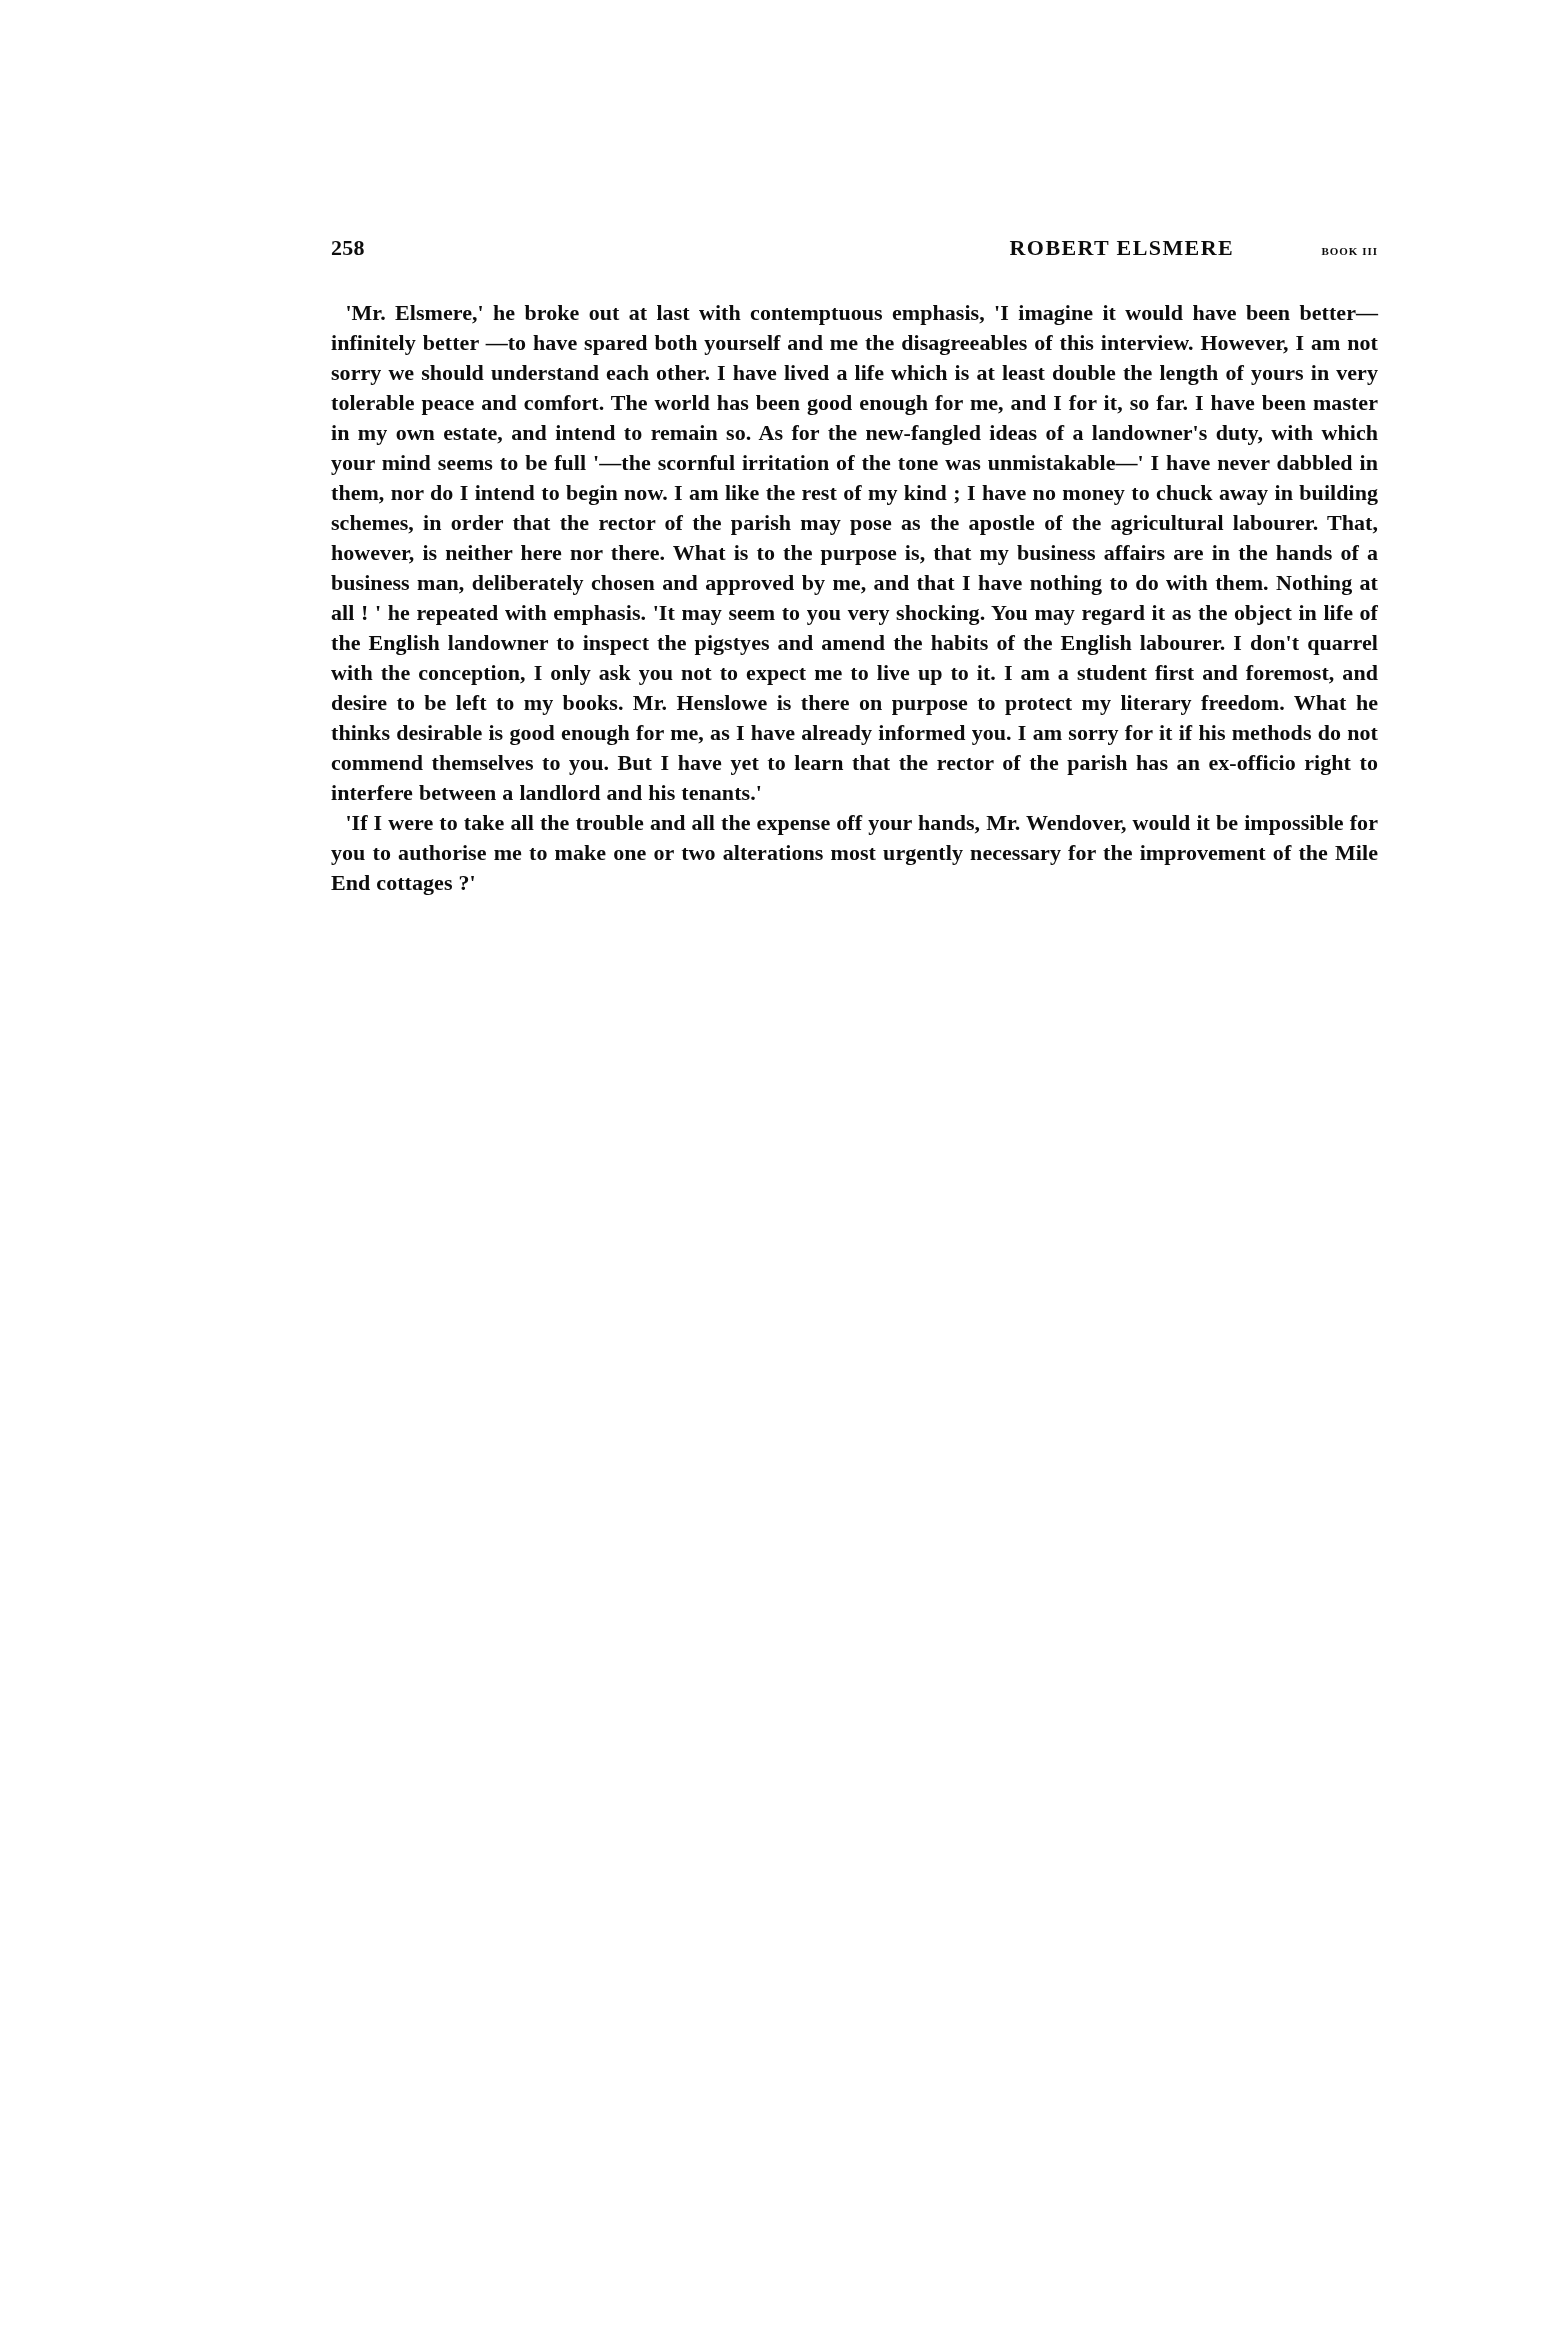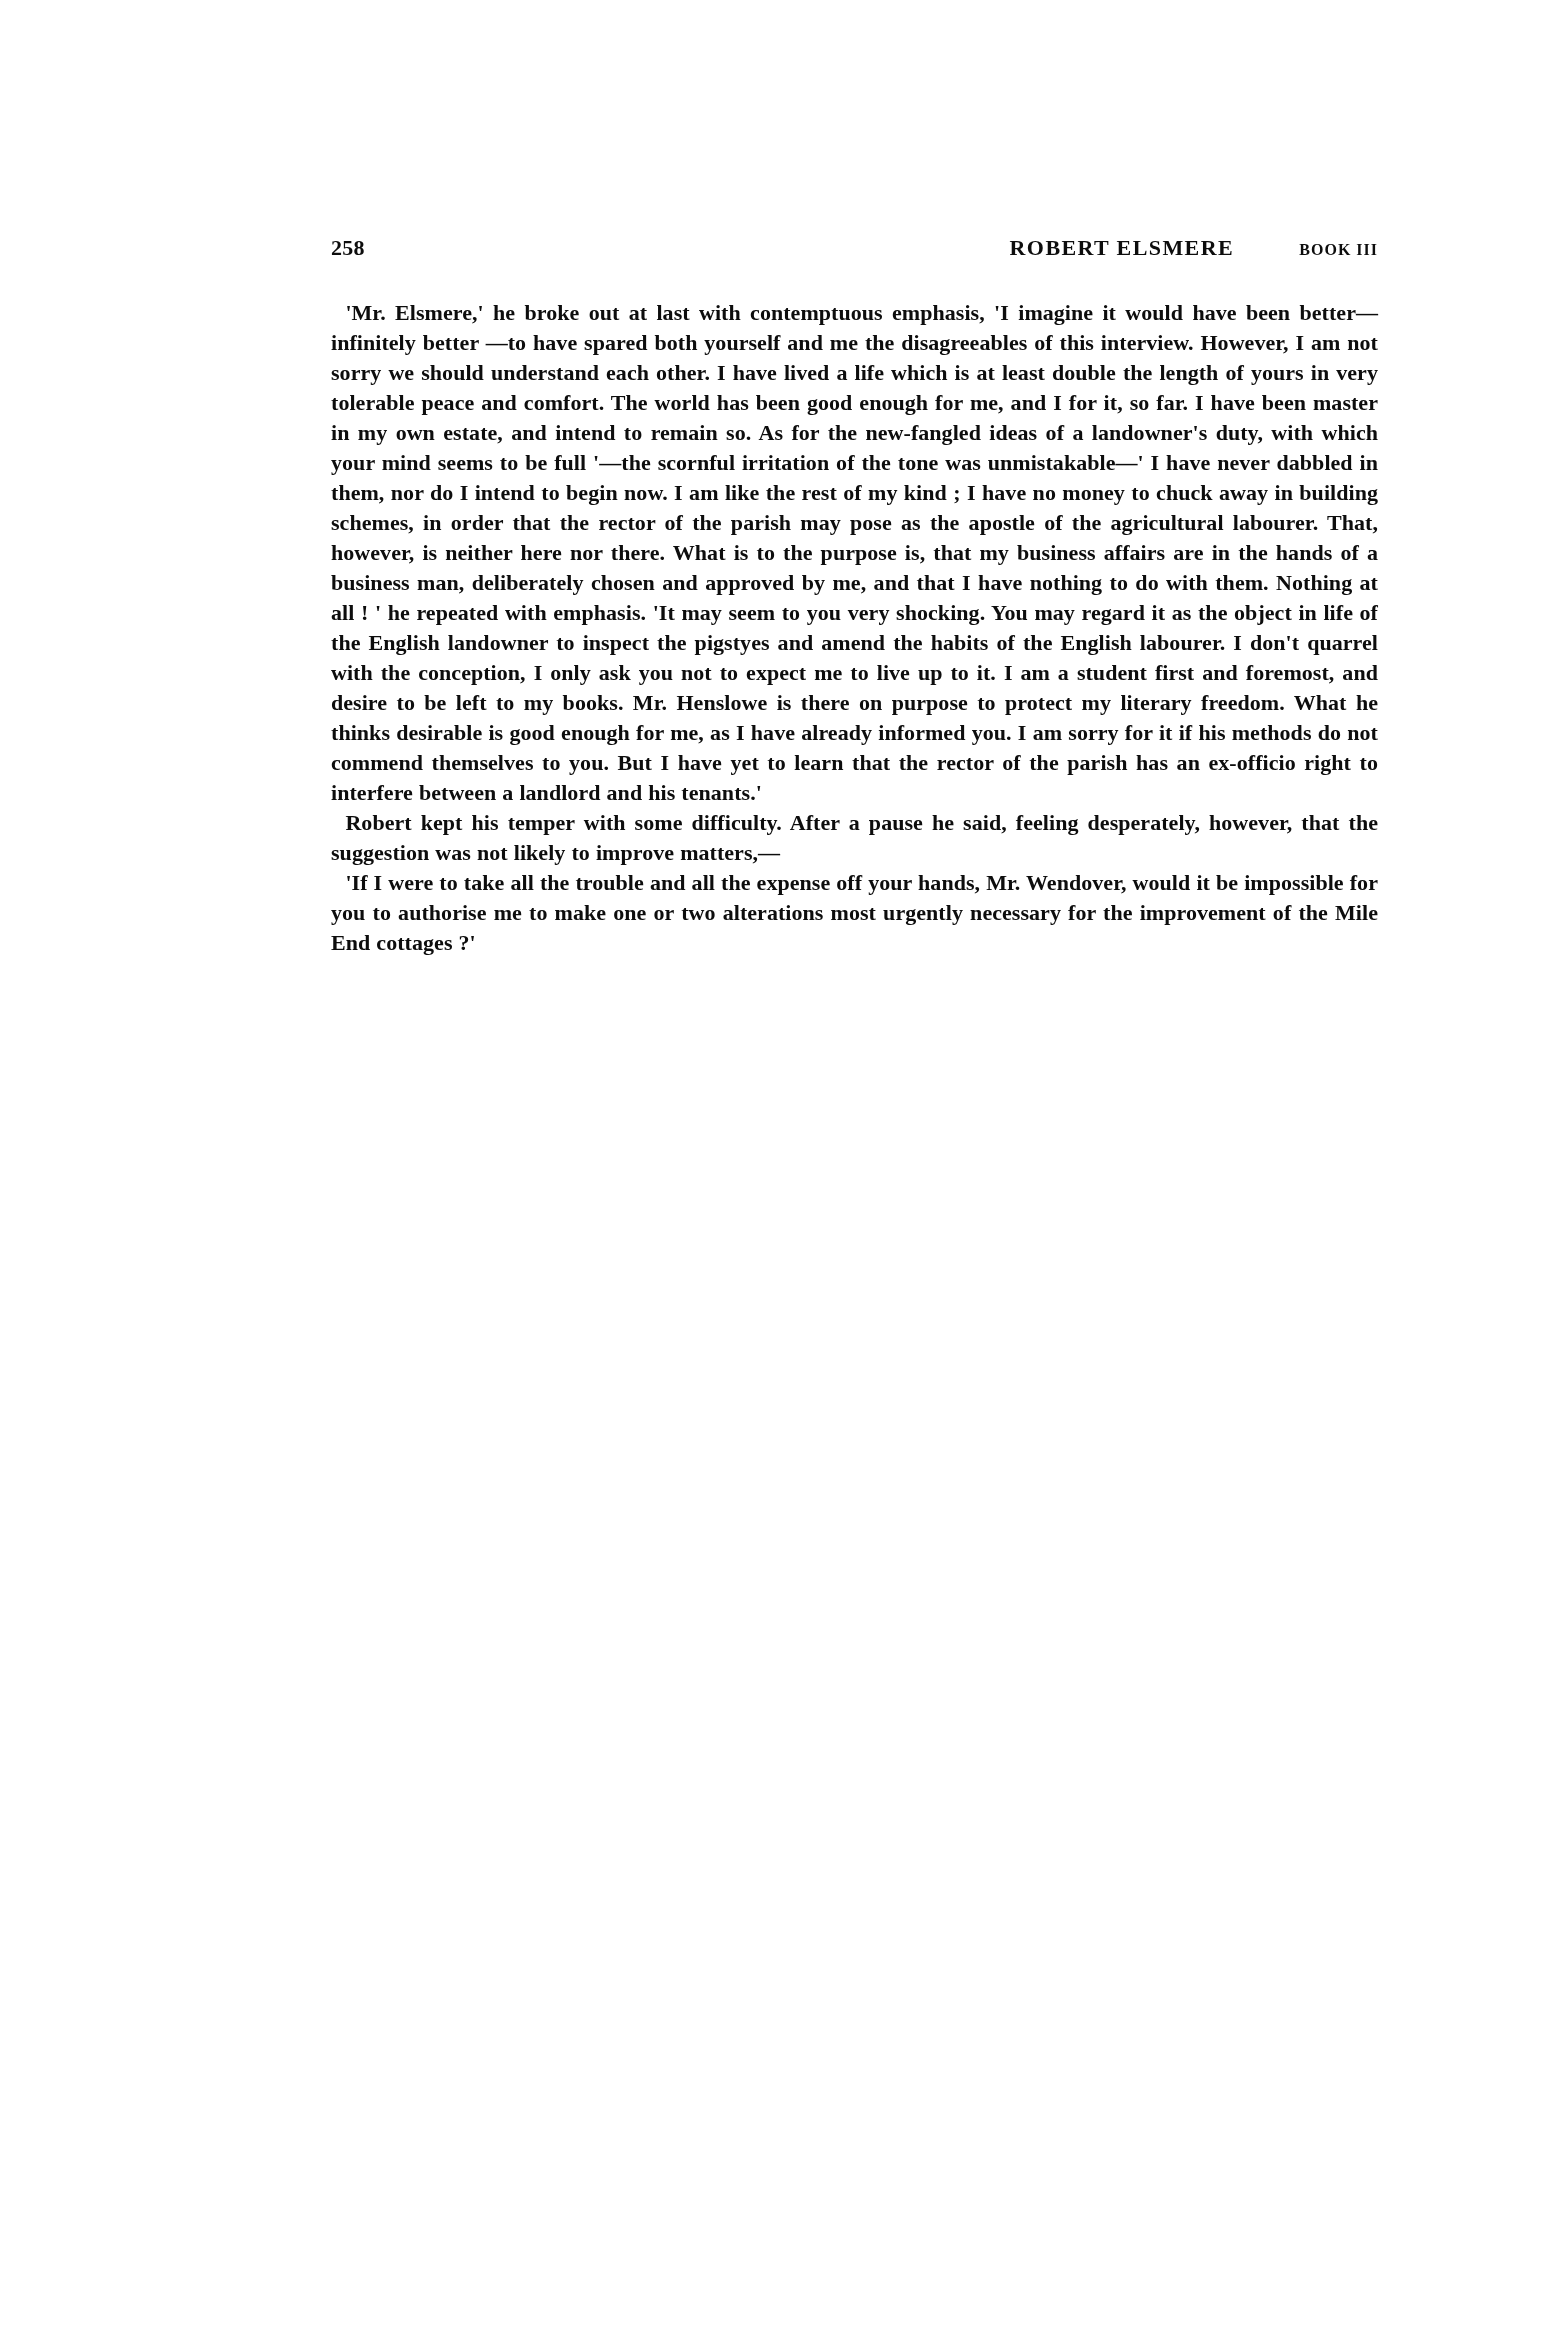--- a/index.html
+++ b/index.html
@@ -41,21 +41,21 @@
   }
   .runhead .title {
     flex: 1;
     text-align: right;
     font-size: 22px;
     letter-spacing: 1.4px;
   }
   .runhead .booknum {
     width: 144px;
     text-align: right;
-    font-size: 16px;
+    font-size: 11px;
     letter-spacing: 1px;
   }
   .body-text {
     font-size: 22px;
     line-height: 30px;
     text-align: justify;
     font-weight: bold;
     letter-spacing: 0.05px;
     word-spacing: 0.5px;
   }
@@ -74,19 +74,18 @@
   <div class="content">
 
     <div class="runhead">
       <span class="folio">258</span>
       <span class="title">ROBERT ELSMERE</span>
       <span class="booknum">BOOK III</span>
     </div>
 
     <div class="body-text">
       <p class="indent-small">'Mr. Elsmere,' he broke out at last with contemptuous emphasis, 'I imagine it would have been better—infinitely better —to have spared both yourself and me the disagreeables of this interview. However, I am not sorry we should understand each other. I have lived a life which is at least double the length of yours in very tolerable peace and comfort. The world has been good enough for me, and I for it, so far. I have been master in my own estate, and intend to remain so. As for the new-fangled ideas of a landowner's duty, with which your mind seems to be full '—the scornful irritation of the tone was unmistakable—' I have never dabbled in them, nor do I intend to begin now. I am like the rest of my kind ; I have no money to chuck away in building schemes, in order that the rector of the parish may pose as the apostle of the agricultural labourer. That, however, is neither here nor there. What is to the purpose is, that my business affairs are in the hands of a business man, deliberately chosen and approved by me, and that I have nothing to do with them. Nothing at all ! ' he repeated with emphasis. 'It may seem to you very shocking. You may regard it as the object in life of the English landowner to inspect the pigstyes and amend the habits of the English labourer. I don't quarrel with the conception, I only ask you not to expect me to live up to it. I am a student first and foremost, and desire to be left to my books. Mr. Henslowe is there on purpose to protect my literary freedom. What he thinks desirable is good enough for me, as I have already informed you. I am sorry for it if his methods do not commend themselves to you. But I have yet to learn that the rector of the parish has an ex-officio right to interfere between a landlord and his tenants.'</p>
-      <p class="indent-small">Robert kept his temper with some difficulty. After a pause he said, feeling desperately, however, that the suggestion was not likely to improve matters,—</p>
       <p class="indent-small">'If I were to take all the trouble and all the expense off your hands, Mr. Wendover, would it be impossible for you to authorise me to make one or two alterations most urgently necessary for the improvement of the Mile End cottages ?'</p>
     </div>
 
   </div>
 </div>
 
 
 </body></html>

